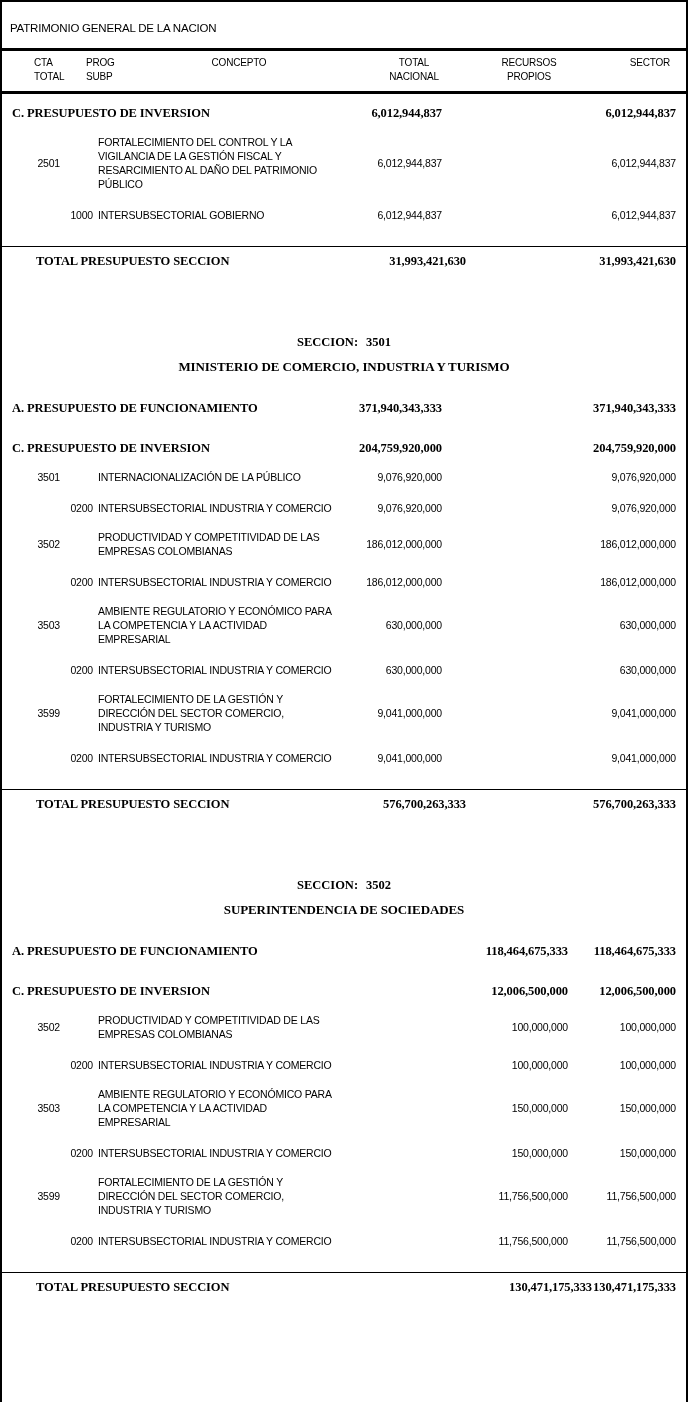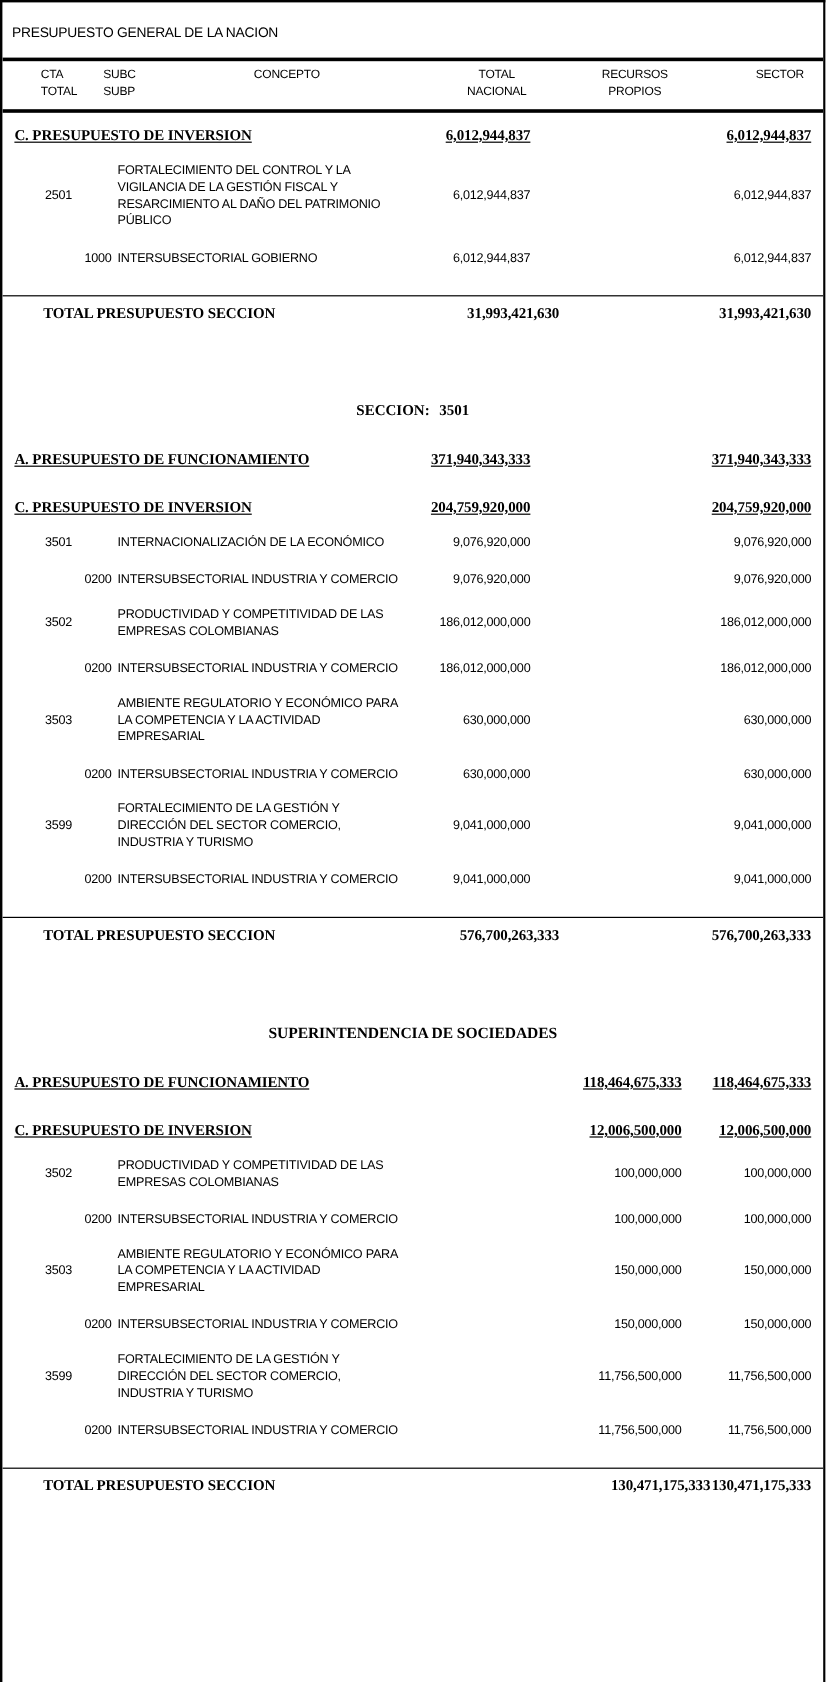--- a/index.html
+++ b/index.html
@@ -48,52 +48,52 @@
   .num { text-align: right; white-space: nowrap; }
 
   .row.category, .row.total {
     font-family: "Liberation Serif", serif;
     font-weight: bold;
     font-size: 12.5px;
     letter-spacing: -0.1px;
   }
   .row.category .label, .row.total .label { grid-column: 1 / 4; padding-left: 2px; }
 
-  .row.category { margin-top: 26px; text-decoration: underline; }
+  .row.category { margin-top: 26px; }
   .row.category.first { margin-top: 12px; }
   .row.program { margin-top: 15px; }
   .row.subprogram { margin-top: 17px; }
   .row.total { margin-top: 0; padding-top: 7px; padding-bottom: 7px; padding-left: 32px; }
 
   .section-header {
     margin-top: 60px;
     text-align: center;
     font-family: "Liberation Serif", serif;
     font-weight: bold;
   }
   .sh-line1 { font-size: 12.5px; }
   .sh-line1 .section-code { margin-left: 8px; }
   .sh-line2 { font-size: 13px; margin-top: 9px; letter-spacing: -0.1px; }
 </style>
 </head>
 <body>
 
 <div class="page">
 
-  <div class="title-row">PRESUPUESTO GENERAL DE LA NACION</div>
+  <div class="title-row">PATRIMONIO GENERAL DE LA NACION</div>
 
   <div class="rule-thick"></div>
 
   <div class="row header-row">
     <div class="c c1 hcell">
       <span>CTA</span>
       <span>TOTAL</span>
     </div>
     <div class="c c2 hcell">
-      <span>SUBC</span>
+      <span>PROG</span>
       <span>SUBP</span>
     </div>
     <div class="c c3 hcell">
       <span>CONCEPTO</span>
     </div>
     <div class="c c4 hcell">
       <span>TOTAL</span>
       <span>NACIONAL</span>
     </div>
     <div class="c c5 hcell">
@@ -132,37 +132,38 @@
       </div>
       <div class="total-rule"></div>
       <div class="row total">
         <div class="c label">TOTAL PRESUPUESTO SECCION</div>
         <div class="c num c4">31,993,421,630</div>
         <div class="c num c5"></div>
         <div class="c num c6">31,993,421,630</div>
       </div>
       <div class="section-header">
         <div class="sh-line1"><span class="section-label">SECCION:</span><span class="section-code">3501</span></div>
+        <div class="sh-line2">MINISTERIO DE COMERCIO, INDUSTRIA Y TURISMO</div>
       </div>
       <div class="row category">
         <div class="c label">A.  PRESUPUESTO DE FUNCIONAMIENTO</div>
         <div class="c num c4">371,940,343,333</div>
         <div class="c num c5"></div>
         <div class="c num c6">371,940,343,333</div>
       </div>
       <div class="row category">
         <div class="c label">C.  PRESUPUESTO DE INVERSION</div>
         <div class="c num c4">204,759,920,000</div>
         <div class="c num c5"></div>
         <div class="c num c6">204,759,920,000</div>
       </div>
       <div class="row program">
         <div class="c c1 code">3501</div>
         <div class="c c2 code"></div>
-        <div class="c c3">INTERNACIONALIZACIÓN DE LA ECONÓMICO</div>
+        <div class="c c3">INTERNACIONALIZACIÓN DE LA PÚBLICO</div>
         <div class="c num c4">9,076,920,000</div>
         <div class="c num c5"></div>
         <div class="c num c6">9,076,920,000</div>
       </div>
       <div class="row subprogram">
         <div class="c c1 code"></div>
         <div class="c c2 code">0200</div>
         <div class="c c3">INTERSUBSECTORIAL INDUSTRIA Y COMERCIO</div>
         <div class="c num c4">9,076,920,000</div>
         <div class="c num c5"></div>
@@ -217,20 +218,21 @@
         <div class="c num c6">9,041,000,000</div>
       </div>
       <div class="total-rule"></div>
       <div class="row total">
         <div class="c label">TOTAL PRESUPUESTO SECCION</div>
         <div class="c num c4">576,700,263,333</div>
         <div class="c num c5"></div>
         <div class="c num c6">576,700,263,333</div>
       </div>
       <div class="section-header">
+        <div class="sh-line1"><span class="section-label">SECCION:</span><span class="section-code">3502</span></div>
         <div class="sh-line2">SUPERINTENDENCIA DE SOCIEDADES</div>
       </div>
       <div class="row category">
         <div class="c label">A.  PRESUPUESTO DE FUNCIONAMIENTO</div>
         <div class="c num c4"></div>
         <div class="c num c5">118,464,675,333</div>
         <div class="c num c6">118,464,675,333</div>
       </div>
       <div class="row category">
         <div class="c label">C.  PRESUPUESTO DE INVERSION</div>

